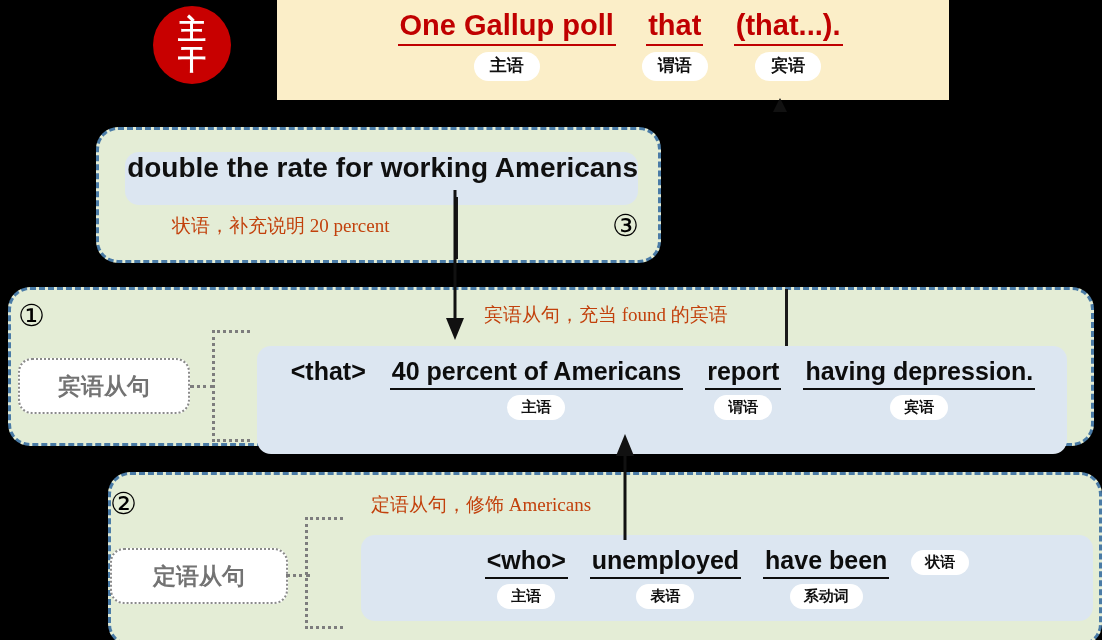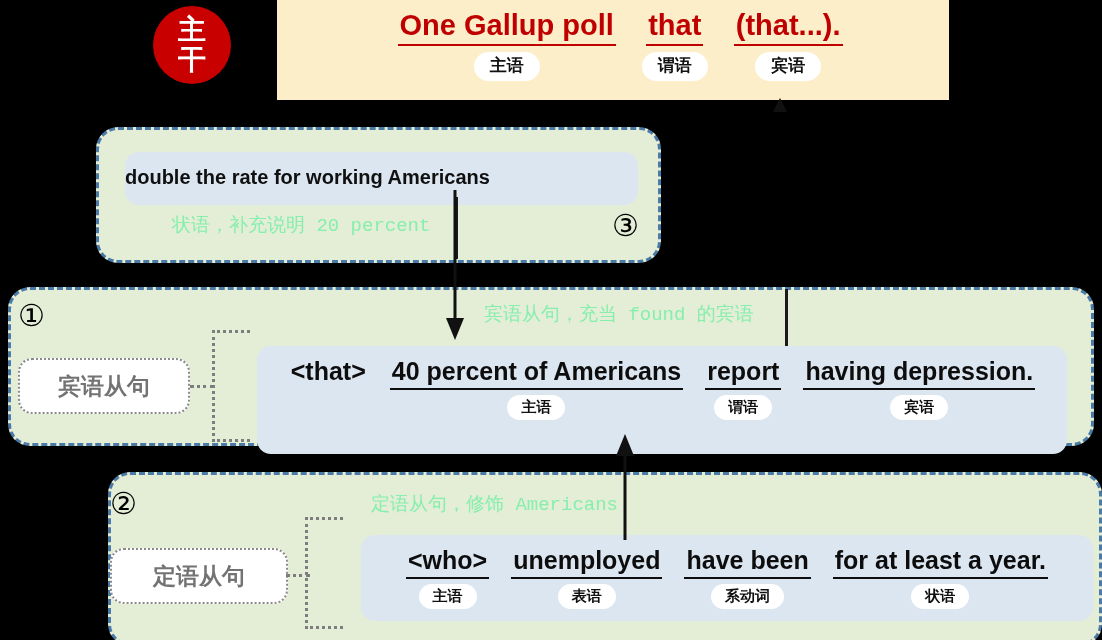--- a/index.html
+++ b/index.html
@@ -101,23 +101,23 @@
     position: absolute;
     background: #dce6f1;
     border-radius: 14px;
     box-sizing: border-box;
   }
 
   
   .bb3 { left: 26px; top: 22px; width: 513px; height: 53px; }
   .bb3 .bb3-text {
     position: absolute;
-    left: 0; right: 0; top: 14px;
-    text-align: left;
-    font-size: 20px;
+    left: 0; right: 0; top: 0;
+    text-align: right;
+    font-size: 28px;
     font-weight: bold;
     color: #101010;
     white-space: nowrap;
   }
 
   
   .bb1 { left: 246px; top: 56px; width: 810px; height: 108px; }
   
   .bb2 { left: 250px; top: 60px; width: 732px; height: 86px; }
 
@@ -160,24 +160,24 @@
     font-size: 30px;
     color: #000000;
     line-height: 34px;
     font-family: "DejaVu Sans", sans-serif;
   }
 
   
   .note {
     position: absolute;
     font-size: 19px;
-    color: #86efac;
+    color: #c2410c;
     line-height: 24px;
     white-space: nowrap;
-    font-family: Liberation Mono, monospace;
+    font-family: Liberation Serif, serif;
   }
 
   
   .chip {
     position: absolute;
     background: #ffffff;
     border: 2.5px dotted #8a8a8a;
     border-radius: 14px;
     font-size: 23px;
     font-weight: bold;
@@ -311,21 +311,20 @@
           <div class="s-text">unemployed</div>
           <div class="s-tag">表语</div>
         </div>
 
         <div class="s-chunk">
           <div class="s-text">have been</div>
           <div class="s-tag">系动词</div>
         </div>
 
         <div class="s-chunk">
-          <div class="s-text">for at least a year.</div>
           <div class="s-tag">状语</div>
         </div>
 
       </div>
     </div>
   </div>
   <div class="circnum" style="left:110px; top:487px;">②</div>
   <div class="chip chip2">定语从句</div>
   <div class="bracket brk2"></div>
   <div class="brk-stub stub2"></div>

